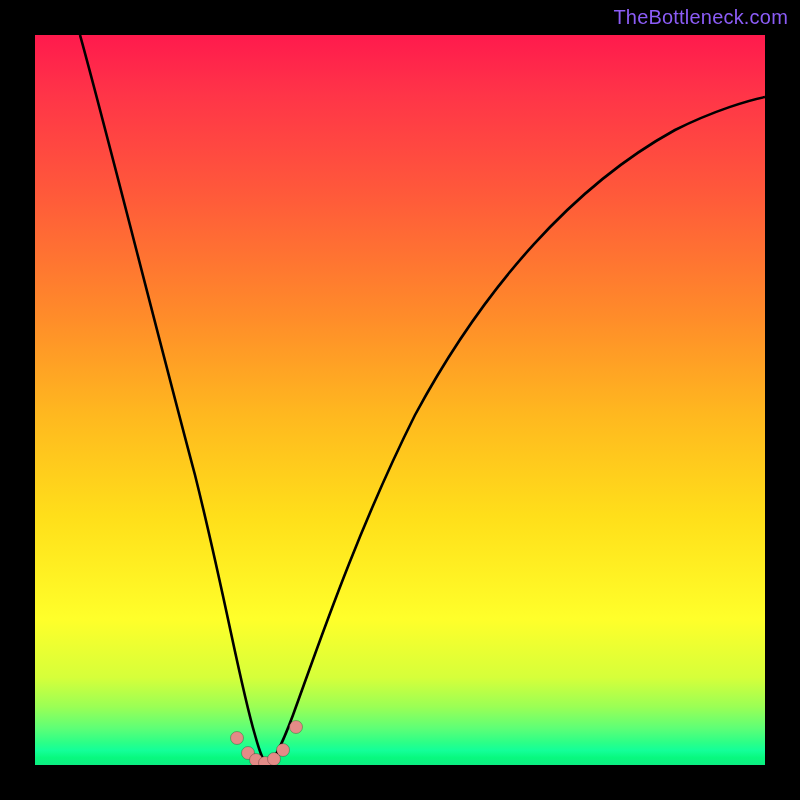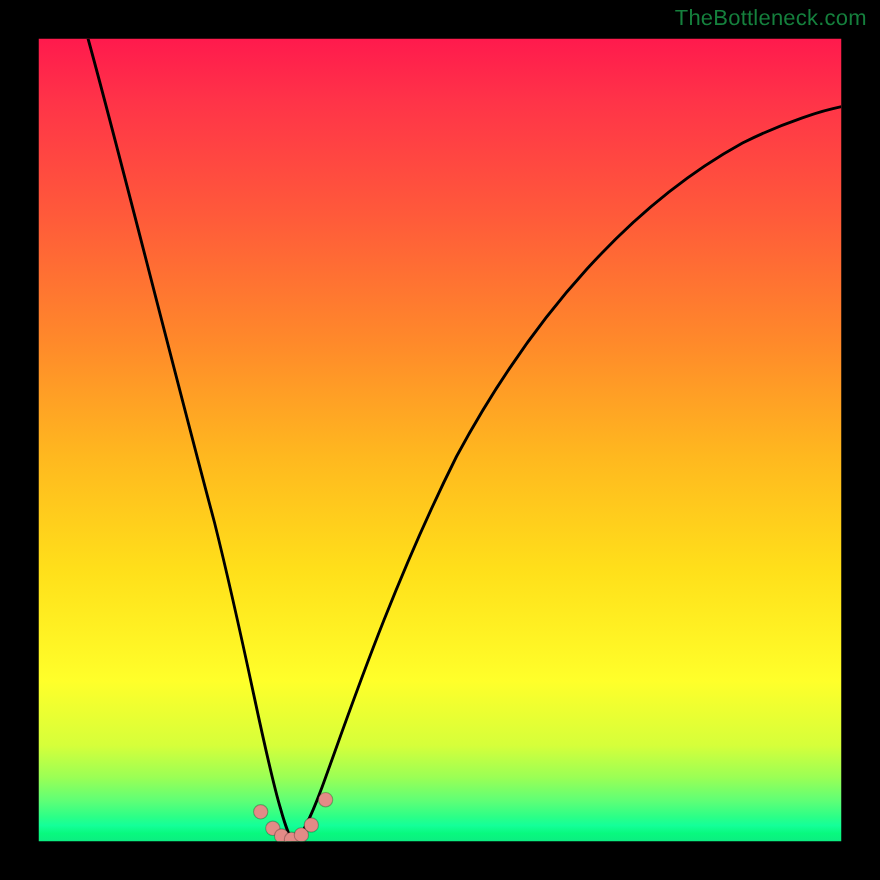--- a/index.html
+++ b/index.html
@@ -42,21 +42,21 @@
       #2aff88 97%,
       #14ff99 98%,
       #08F97E 99%,
       #0CED82 100%
     );
   }
   .watermark {
     position: absolute;
     top: 6px;
     right: 12px;
-    color: #15803d;
+    color: #8b5cf6;
     font-size: 20px;
     font-weight: 500;
     letter-spacing: 0.2px;
   }
   svg.curve {
     position: absolute;
     inset: 0;
   }
   .marker {
     fill: #e38b87;

